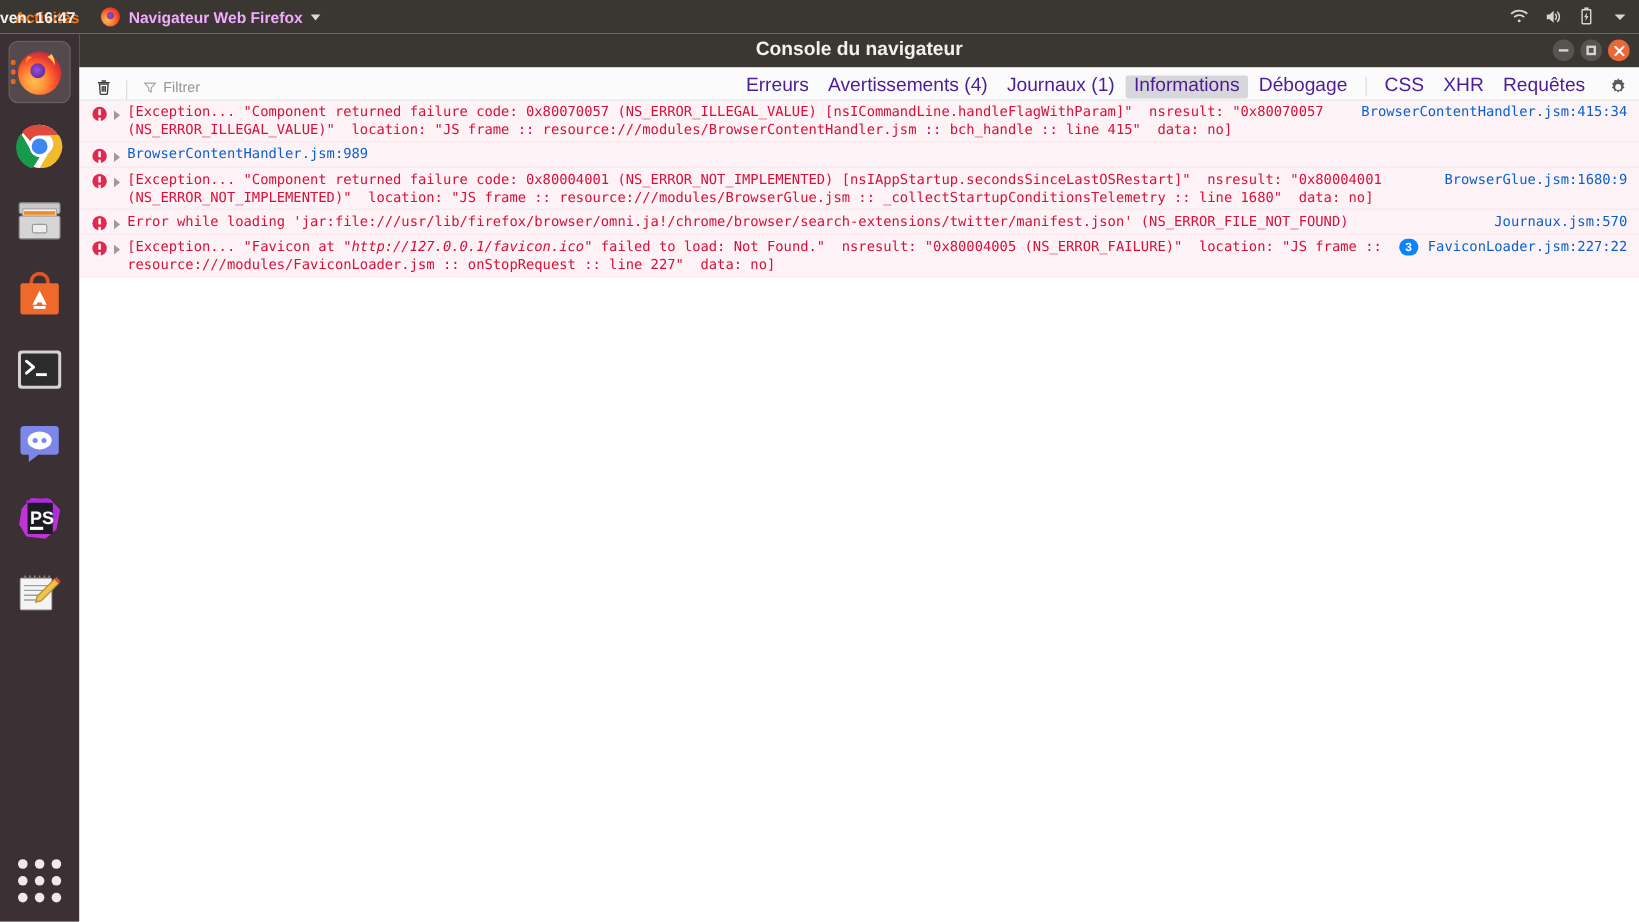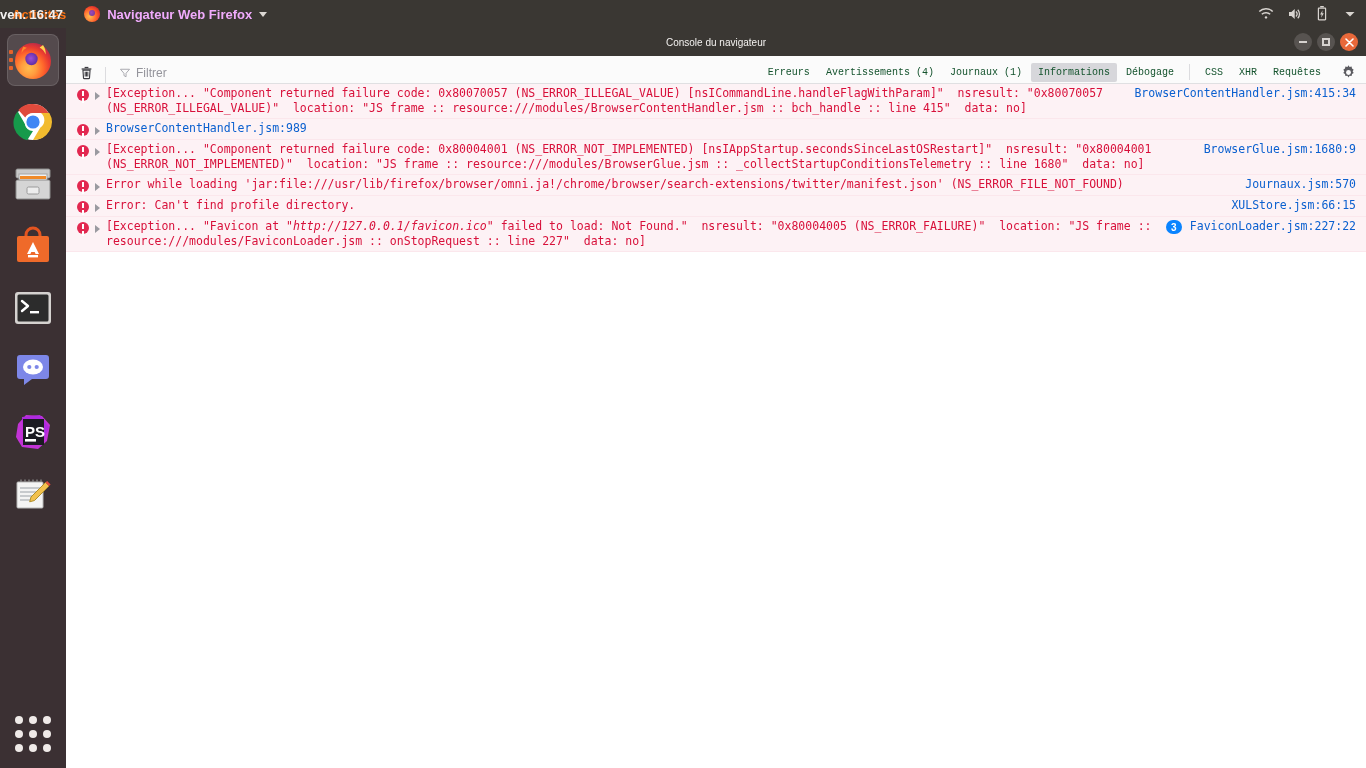--- a/index.html
+++ b/index.html
@@ -97,21 +97,21 @@
     width: 1300px; height: 740px;
     background: #ffffff;
   }
   #titlebar {
     height: 28px; width: 100%;
     background: #3a3733;
     display: flex; align-items: center; justify-content: center;
     position: relative;
   }
   #titlebar .title {
-    color: #f3f1ef; font-size: 10px; font-weight: normal;
+    color: #f3f1ef; font-size: 16px; font-weight: bold;
   }
   #titlebar .wbtns {
     position: absolute; right: 8px; top: 0; height: 28px;
     display: flex; align-items: center; gap: 5px;
   }
   .wbtn {
     width: 18px; height: 18px; border-radius: 50%;
     background: #575350; color: #d6d2cf;
     display: flex; align-items: center; justify-content: center;
     font-size: 11px; line-height: 1;
@@ -139,21 +139,21 @@
     height: 20px; min-width: 180px; padding: 0 6px;
     color: #8b8b92;
   }
   #filter-box .ftext { font-size: 12px; color: #94949b; }
   #filters {
     margin-left: auto; display: flex; align-items: center; gap: 2px;
   }
   .fbtn {
     height: 19px; padding: 0 7px; border-radius: 2px;
     display: flex; align-items: center;
-    font-size: 10px; color: #14532d; white-space: nowrap; font-family: Liberation Mono, monospace;
+    font-size: 16px; color: #4c1d95; white-space: nowrap;
   }
   .fbtn.on { background: #d7d7db; }
   .fsep { width: 1px; height: 16px; background: #dcdcdf; margin: 0 6px; }
   #gear-btn { width: 24px; height: 22px; display:flex; align-items:center; justify-content:center; margin-left: 6px; }
 
   
   #messages {
     width: 100%; height: 684px;
     background: #ffffff;
     overflow: hidden;
@@ -444,28 +444,20 @@
 
     <div class="msg">
       <span class="err-icon"></span>
       <span class="twisty"></span>
       <span class="body">Error while loading 'jar:file:///usr/lib/firefox/browser/omni.ja!/chrome/browser/search-extensions/twitter/manifest.json' (NS_ERROR_FILE_NOT_FOUND)</span>
       <span class="meta">
         <a class="src-link" href="#">Journaux.jsm:570</a>
       </span>
     </div>
 
-    <div class="msg">
-      <span class="err-icon"></span>
-      <span class="twisty"></span>
-      <span class="body">Error: Can't find profile directory.</span>
-      <span class="meta">
-        <a class="src-link" href="#">XULStore.jsm:66:15</a>
-      </span>
-    </div>
 
     <div class="msg">
       <span class="err-icon"></span>
       <span class="twisty"></span>
       <span class="body"><span>[Exception... "Favicon at "</span><span class="ital">http://127.0.0.1/favicon.ico</span><span>" failed to load: Not Found."  nsresult: "0x80004005 (NS_ERROR_FAILURE)"  location: "JS frame ::
 resource:///modules/FaviconLoader.jsm :: onStopRequest :: line 227"  data: no]</span></span>
       <span class="meta">
         <span class="repeat-badge">3</span>
         <a class="src-link" href="#">FaviconLoader.jsm:227:22</a>
       </span>

